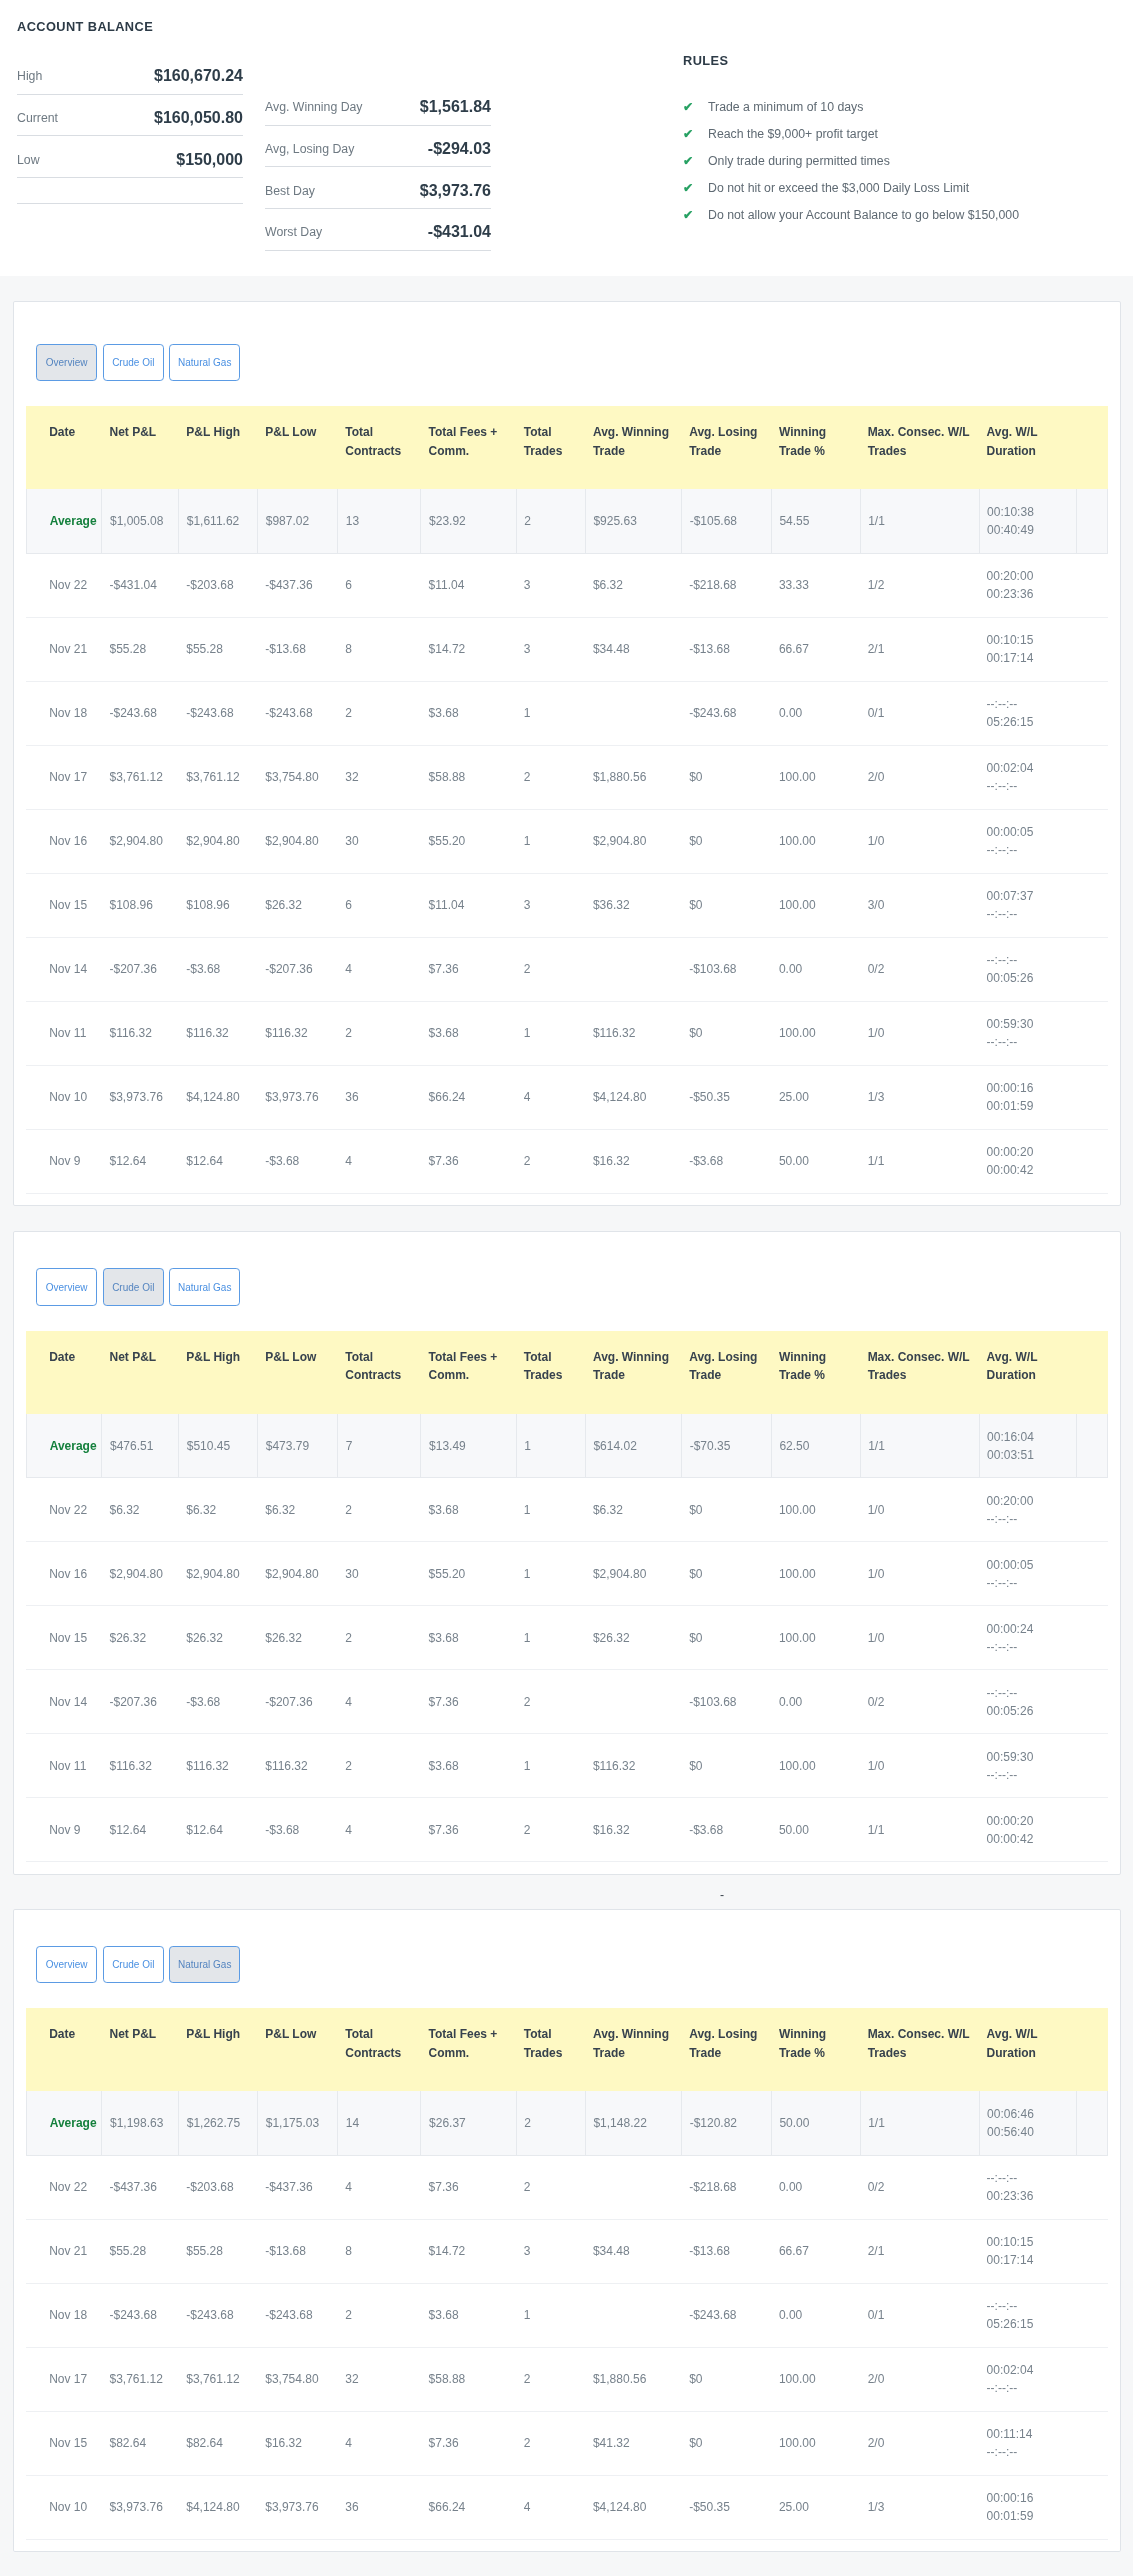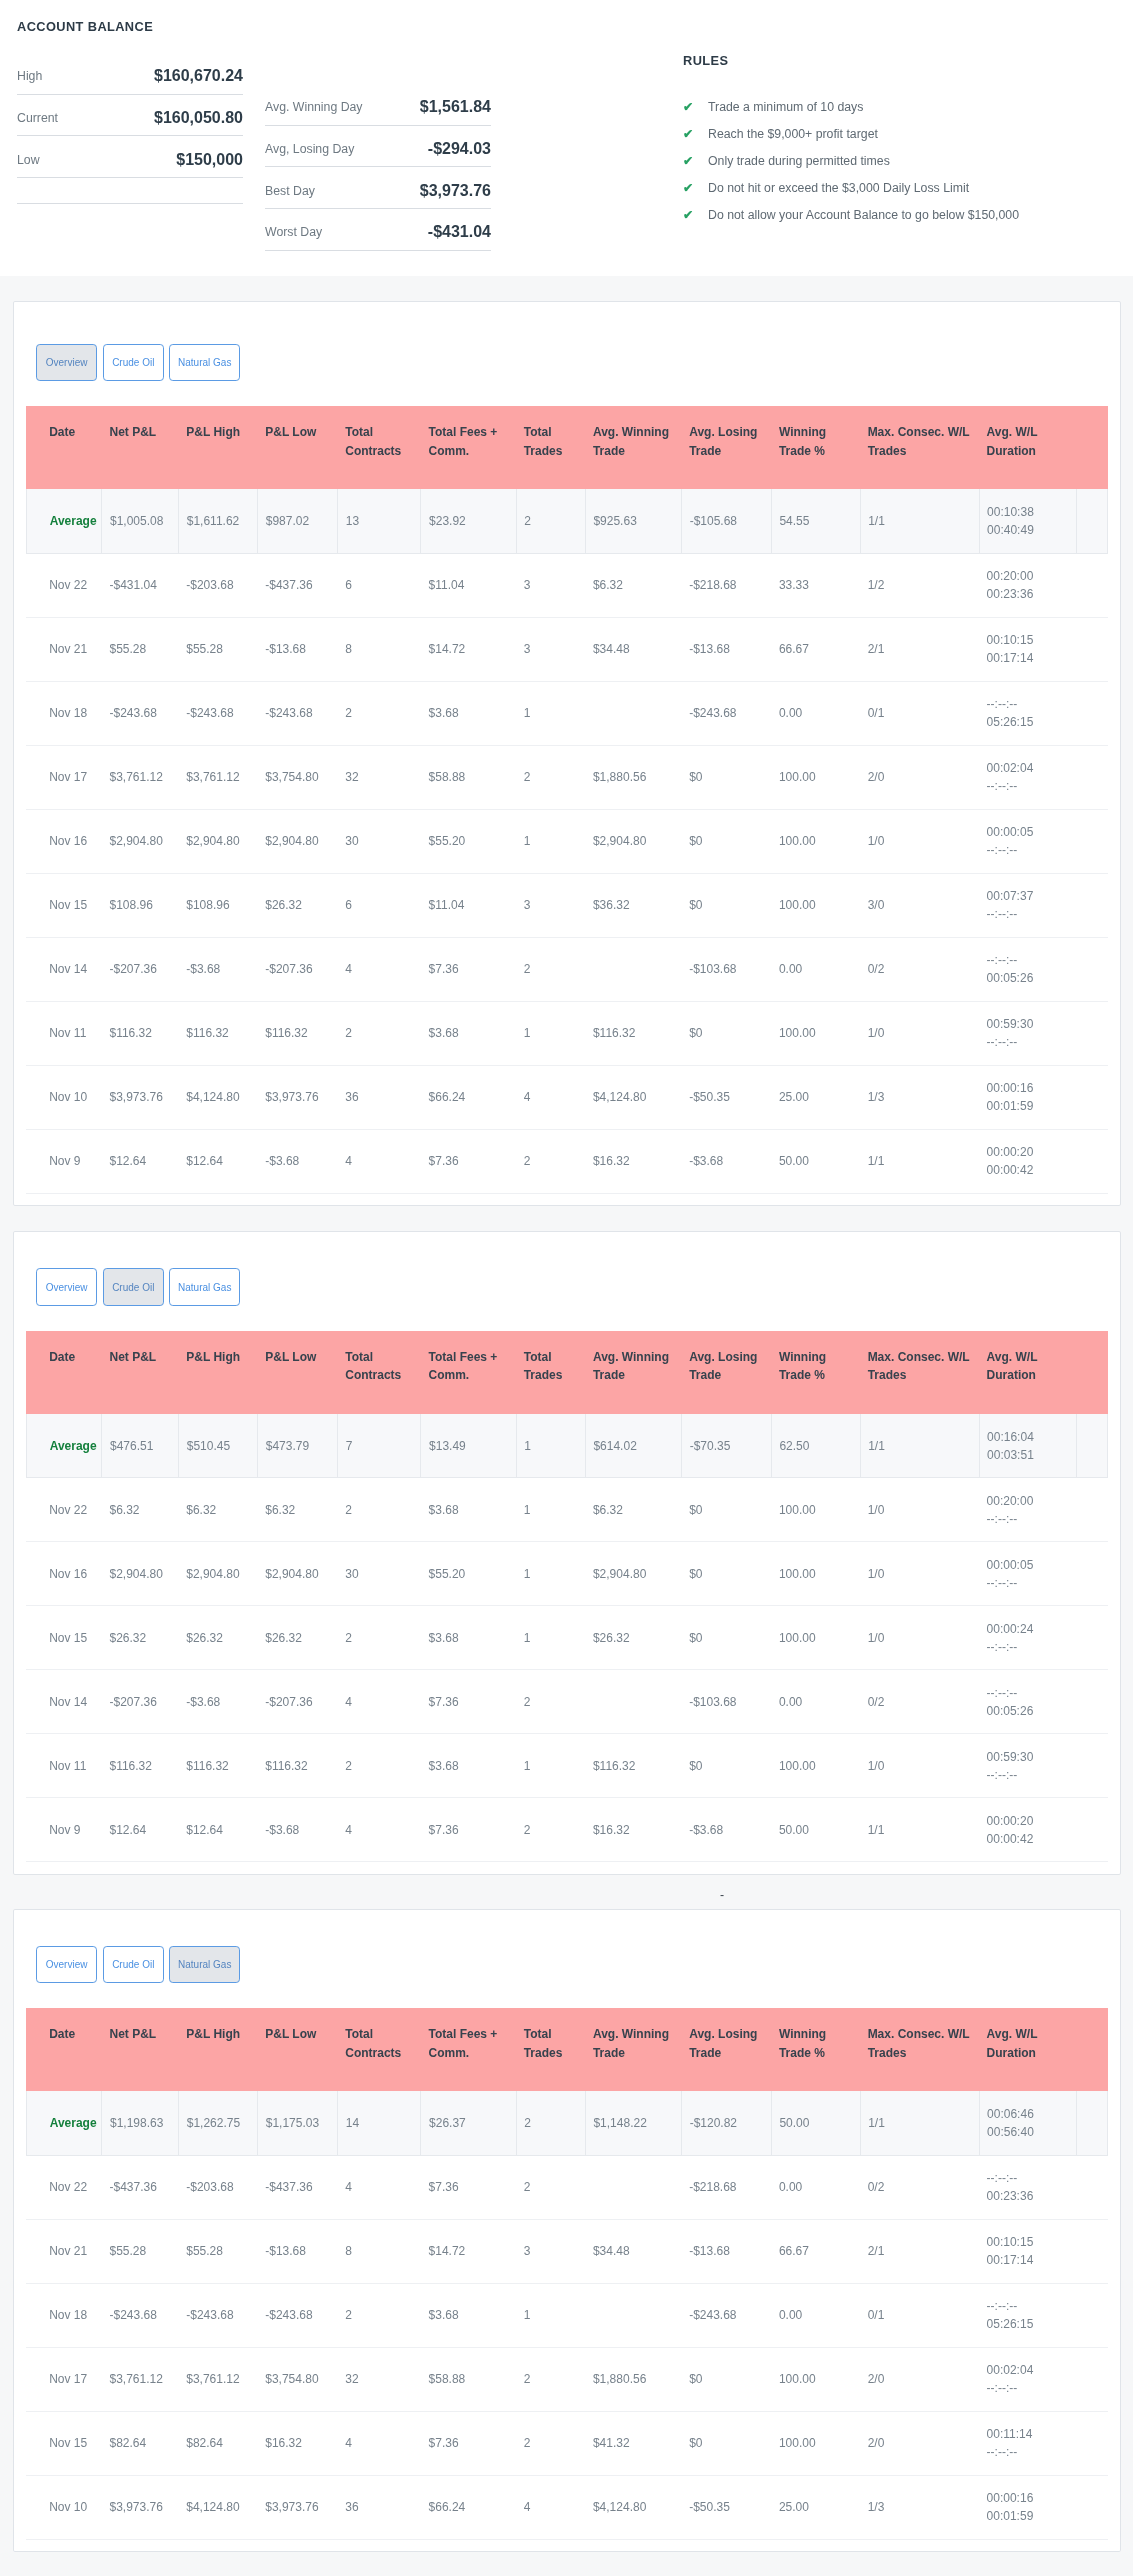--- a/index.html
+++ b/index.html
@@ -48,21 +48,21 @@
   .tab {
     font-family:"Liberation Sans", sans-serif;
     border:1.9px solid #5b9be4; border-radius:3.8px; background:#ffffff;
     color:#4a90e2; font-size:10px; padding:12.3px 7.6px; min-width:61px;
     margin-right:5.7px; cursor:pointer; text-align:center;
   }
   .tab.active { background:#e3e6ea; color:#5585c0; }
 
   table.combine-table { width:100%; border-collapse:collapse; table-layout:fixed; }
   .combine-table th {
-    background:#fca5a5; text-align:left; font-weight:bold; color:#37424d;
+    background:#fef9c3; text-align:left; font-weight:bold; color:#37424d;
     font-size:12px; line-height:1.55; padding:17px 7.6px; height:83px; vertical-align:top;
   }
   .combine-table th:first-child, .combine-table td:first-child { padding-left:23px; }
   .combine-table td {
     font-size:12px; color:#77828c; padding:13.3px 7.6px; height:64px;
     vertical-align:middle; border-bottom:0.9px solid #eef0f3; line-height:1.5;
   }
   .combine-table tr.average td {
     background:#f7f8fa; border-right:0.9px solid #e6e9ed; border-bottom:0.9px solid #e6e9ed;
   }

